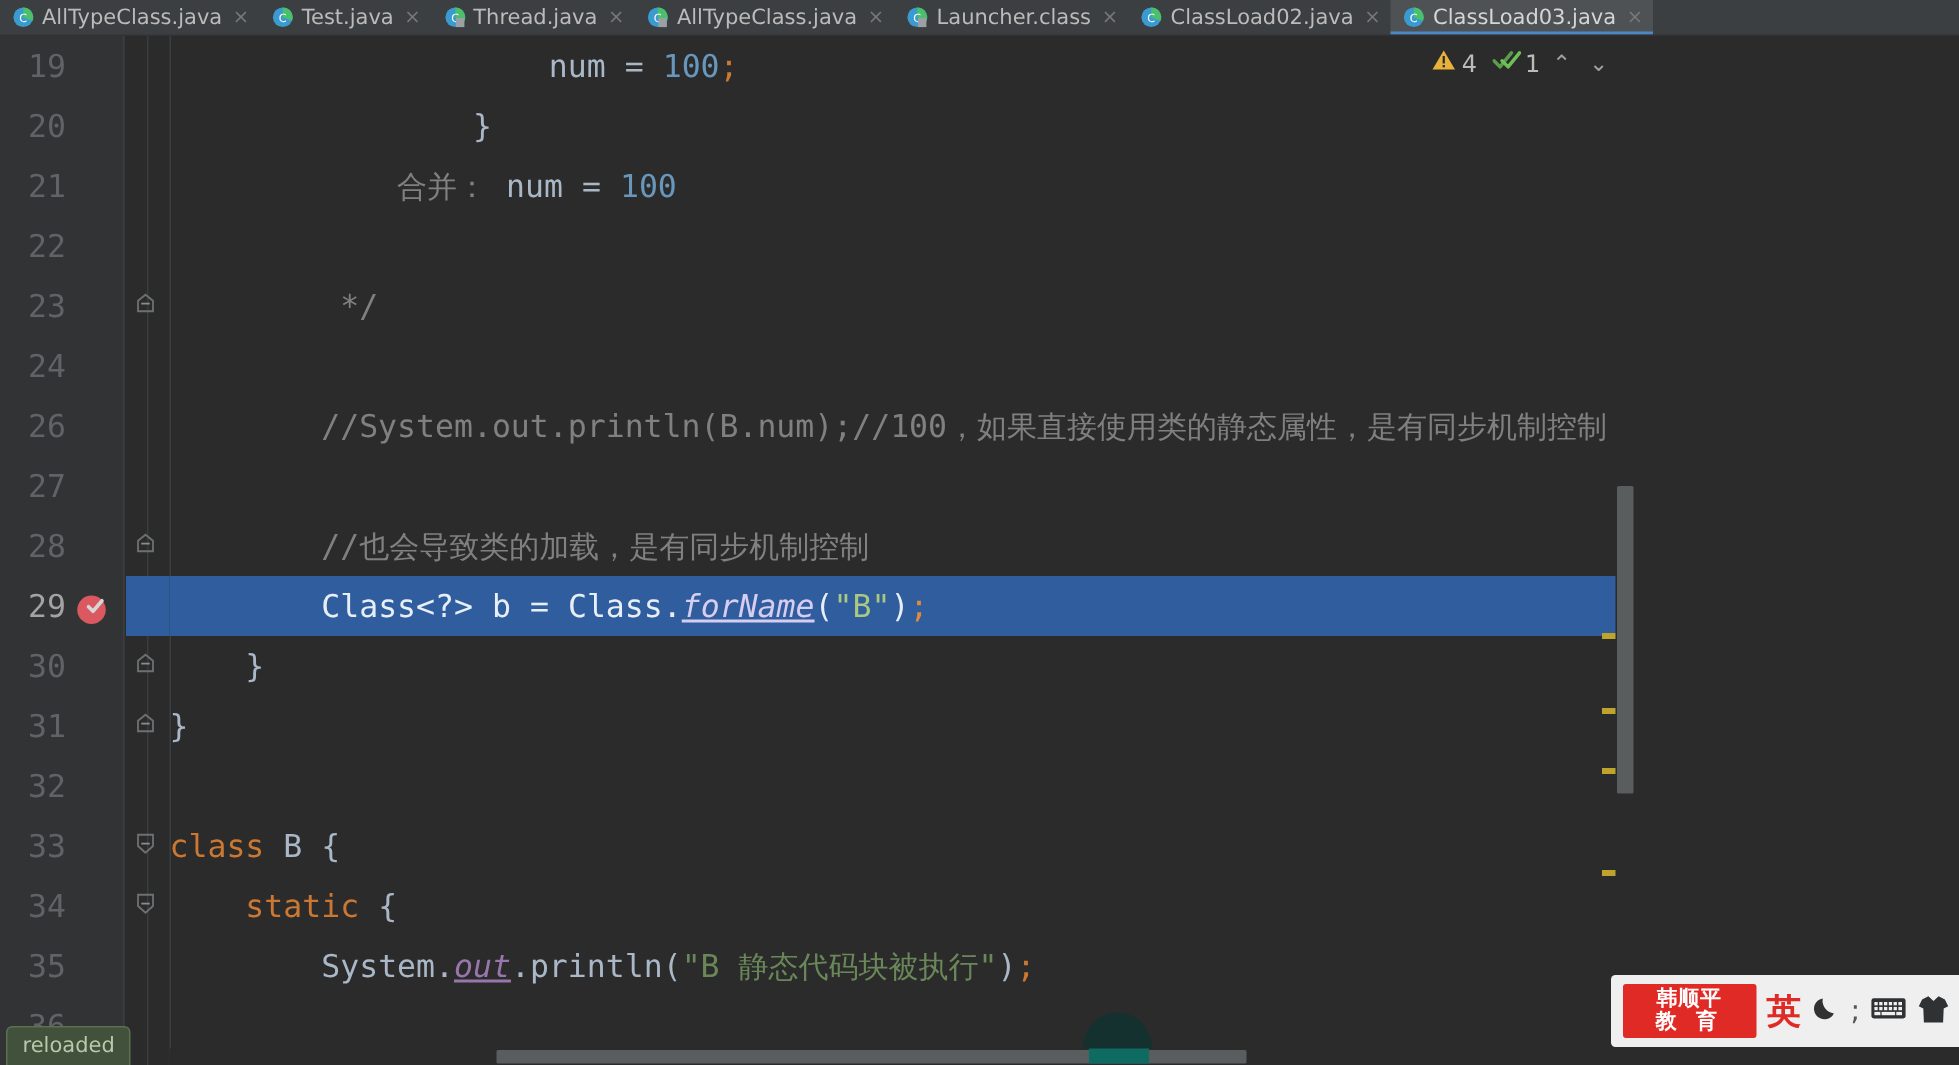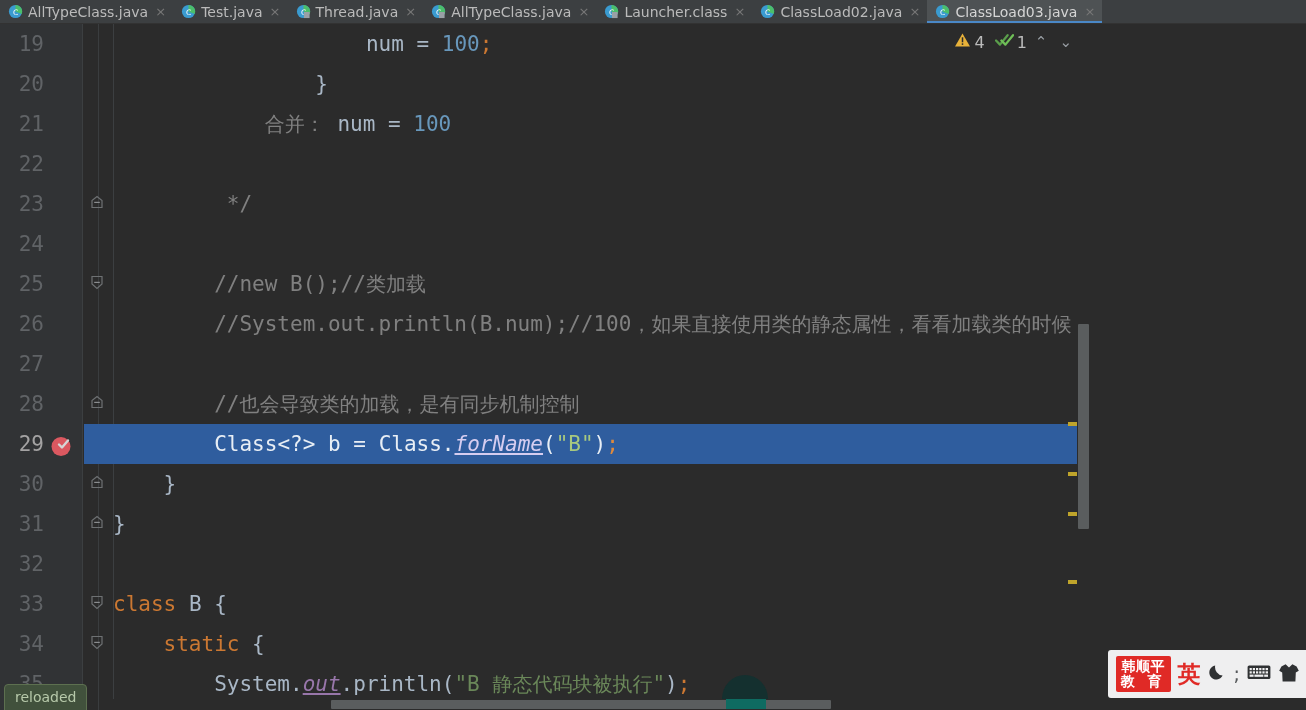--- a/index.html
+++ b/index.html
@@ -168,21 +168,21 @@
   .imebar {
     position: absolute; right: 0; bottom: 12px;
     height: 48px;
     background: #efeff0;
     display: flex; align-items: center; gap: 7px;
     padding: 0 6px 0 8px;
     border-radius: 3px 0 0 3px;
   }
   .ime-logo {
     background: #e02a26; border-radius: 2px;
-    padding: 3px 5px;
+    padding: 3px 22px;
     display: flex; flex-direction: column; align-items: center;
     line-height: 1.05;
   }
   .ime-logo span {
     color: #ffffff; font-family: "DejaVu Sans", sans-serif;
     font-size: 14px; font-weight: bold; letter-spacing: 0.5px;
   }
   .ime-logo .l2 { letter-spacing: 4px; }
   .ime-en { color: #e02a26; font-size: 23px; font-family:"DejaVu Sans", sans-serif; font-weight: bold; }
   .ime-ic { font-size: 20px; color: #2f3133; line-height: 1; }
@@ -319,32 +319,22 @@
               <rect x="4.2" y="6.8" width="5.6" height="1.2" fill="#8a8d8f"></rect>
             </svg>
           </div>
           <div class="code"><span class="c-comment">         */</span></div>
         </div>
         <div class="line">
           <div class="lnum">24</div>
           <div class="code"></div>
         </div>
         <div class="line">
-          <div class="lnum">25</div>
-          <div class="fold" style="top: 11px;">
-            <svg width="14" height="17" viewBox="0 0 14 17">
-              <path d="M2 1.5 H12 V9 L7 13.5 L2 9 Z" fill="none" stroke="#6e7173" stroke-width="1.2"></path>
-              <rect x="4.2" y="6.8" width="5.6" height="1.2" fill="#8a8d8f"></rect>
-            </svg>
-          </div>
-          <div class="code"><span class="c-comment">        //new B();//</span><span class="c-cn">类加载</span></div>
-        </div>
-        <div class="line">
           <div class="lnum">26</div>
-          <div class="code"><span class="c-comment">        //System.out.println(B.num);//100</span><span class="c-cn">，如果直接使用类的静态属性，看看加载类的时候</span></div>
+          <div class="code"><span class="c-comment">        //System.out.println(B.num);//100</span><span class="c-cn">，如果直接使用类的静态属性，是有同步机制控制</span></div>
         </div>
         <div class="line">
           <div class="lnum">27</div>
           <div class="code"></div>
         </div>
         <div class="line">
           <div class="lnum">28</div>
           <div class="fold" style="top: 11px;">
             <svg width="14" height="17" viewBox="0 0 14 17">
               <path d="M7 1.5 L12 5.5 V12.5 H2 V5.5 Z" fill="none" stroke="#6e7173" stroke-width="1.2"></path>

